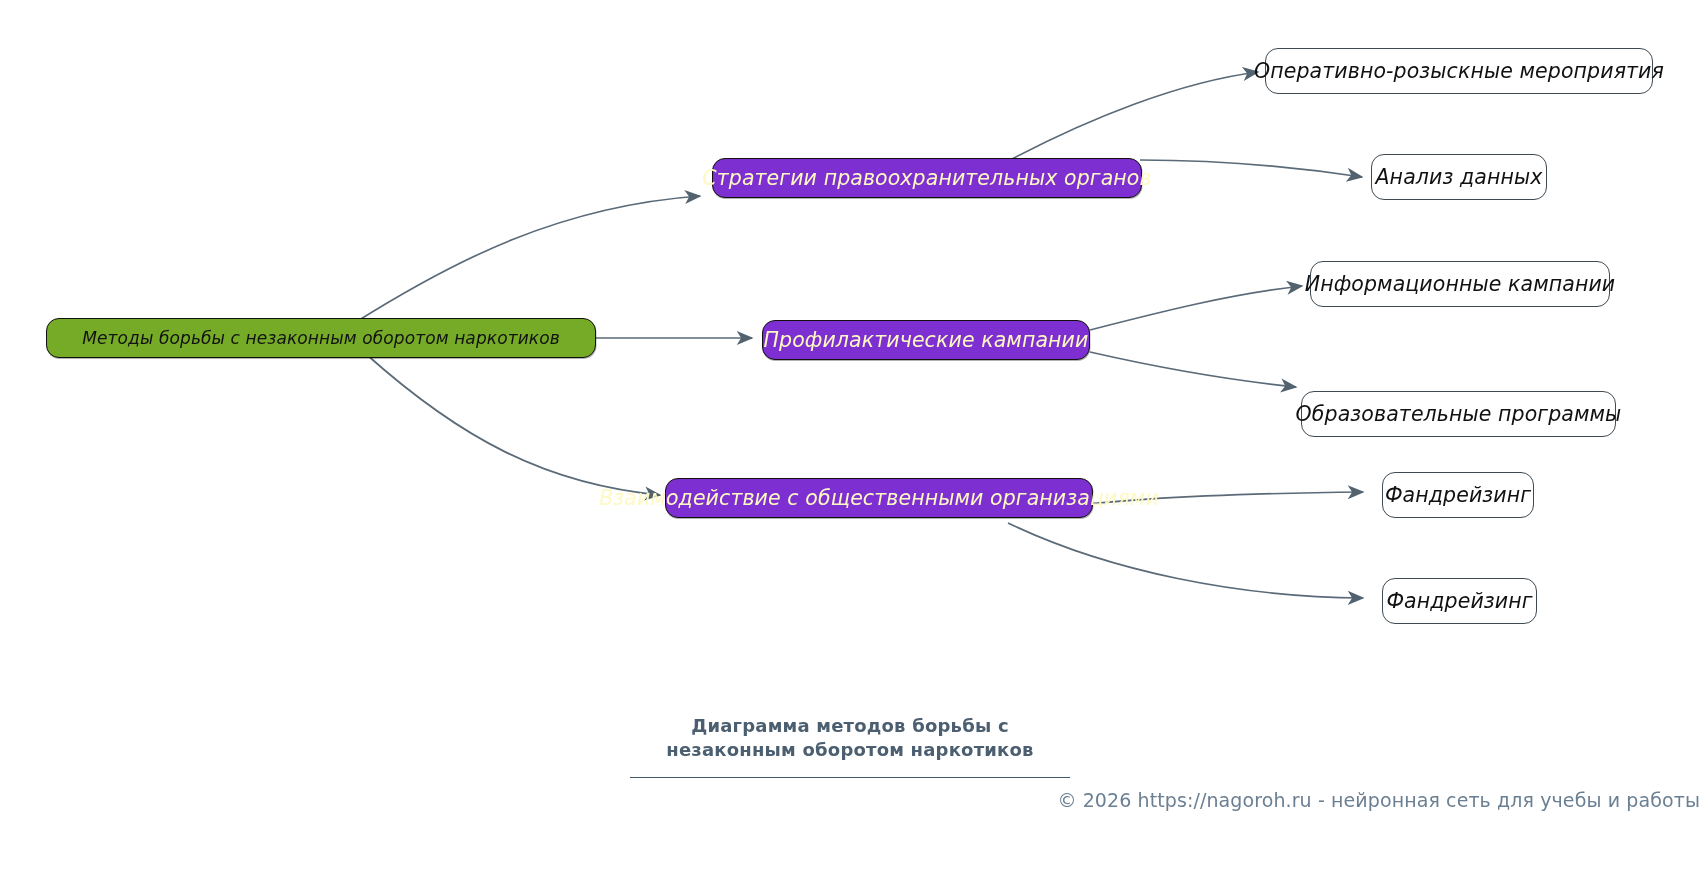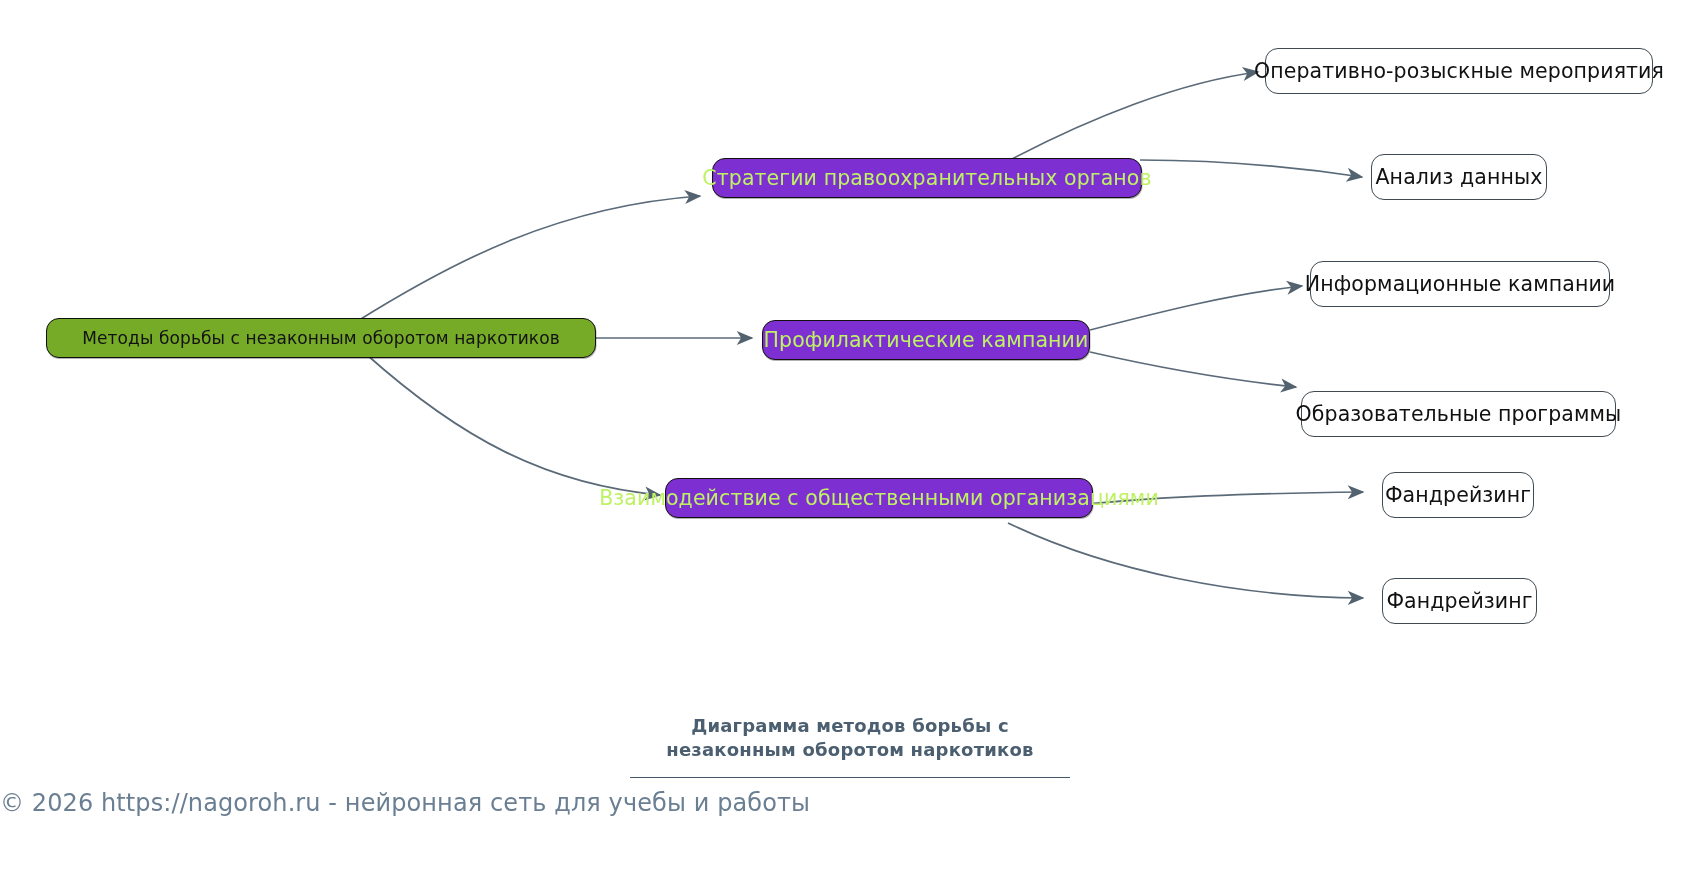--- a/index.html
+++ b/index.html
@@ -39,34 +39,35 @@
     align-items: center;
     justify-content: center;
     border-radius: 13px;
     white-space: nowrap;
     letter-spacing: 0.1px;
   }
 
   .node-label {
     display: block;
     line-height: 1;
+    font-style: italic;
   }
 
   .node-root {
     background: #76ab28;
     border: 1.6px solid #12100e;
     color: #121212;
     font-size: 17px;
     box-shadow: 0.5px 1px 0 rgba(0,0,0,0.30);
   }
 
   .node-branch {
     background: #7d2fd2;
     border: 1.6px solid #12100e;
-    color: #bef264;
+    color: #fef9c3;
     font-size: 20.5px;
     box-shadow: 0.5px 1px 0 rgba(0,0,0,0.30);
   }
 
   .node-leaf {
     background: #ffffff;
     border: 1.7px solid #3f4a52;
     color: #111111;
     font-size: 20.5px;
   }
@@ -94,22 +95,22 @@
     height: 0;
     margin: 14px auto 0 auto;
     border-top: 1.4px solid #44586b;
   }
 
   #footer-text {
     position: absolute;
     left: 0;
     top: 789px;
     width: 1700px;
-    text-align: left;
-    font-size: 24px;
+    text-align: right;
+    font-size: 19px;
     color: #6b7f93;
     letter-spacing: 0.1px;
   }
 </style>
 </head>
 <body>
 
 <div id="canvas">
 
   <svg id="edge-layer" viewBox="0 0 1700 879" width="1700" height="879" xmlns="http://www.w3.org/2000/svg">

